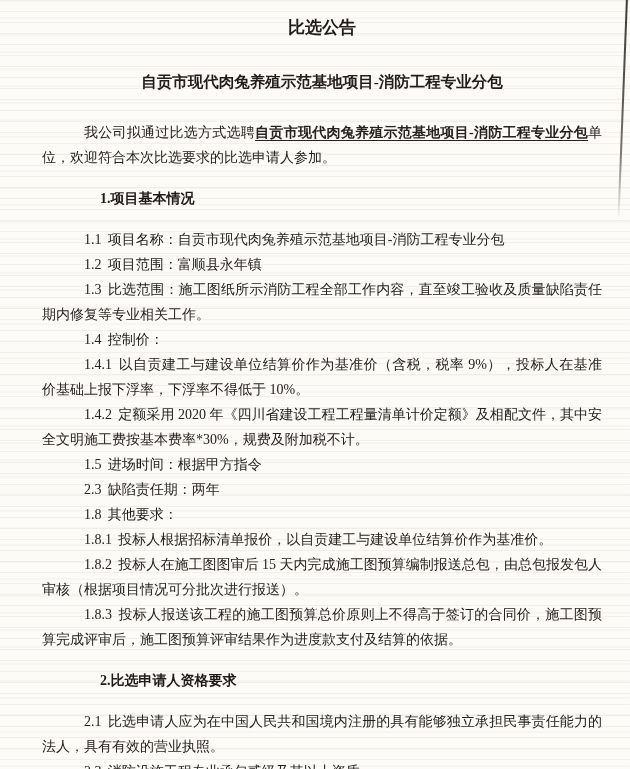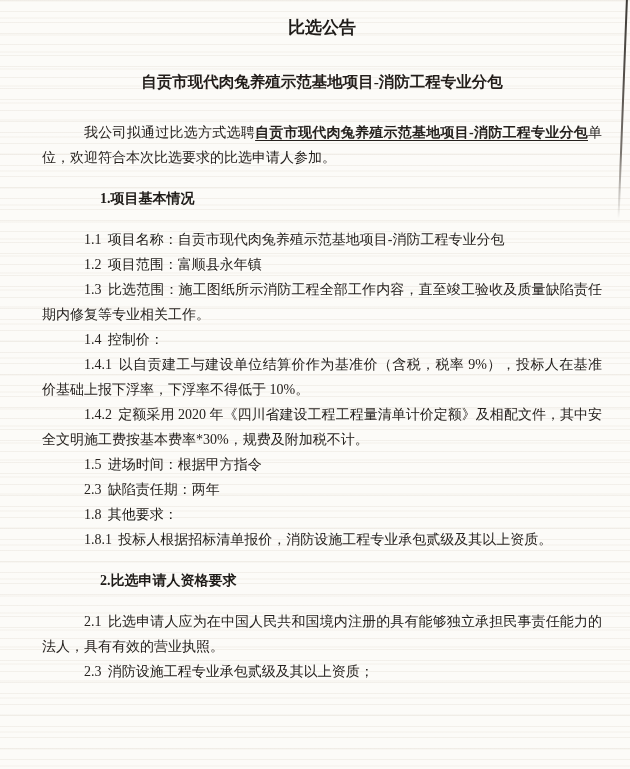--- a/index.html
+++ b/index.html
@@ -106,23 +106,25 @@
 
   <p class="body-line"><span class="num">1.4.2</span><span>定额采用 2020 年《四川省建设工程工程量清单计价定额》及相配文件，其中安全文明施工费按基本费率*30%，规费及附加税不计。</span></p>
 
   <p class="body-line"><span class="num">1.5</span><span class="label">进场时间：</span><span>根据甲方指令</span></p>
 
 
   <p class="body-line"><span class="num">2.3</span><span class="label">缺陷责任期：</span><span>两年</span></p>
 
   <p class="body-line"><span class="num">1.8</span><span class="label">其他要求：</span><span></span></p>
 
-  <p class="body-line"><span class="num">1.8.1</span><span>投标人根据招标清单报价，消防设施工程专业承包贰级及其以上资质。</span></p>
+  <p class="body-line"><span class="num">1.8.1</span><span>投标人根据招标清单报价，以自贡建工与建设单位结算价作为基准价。</span></p>
 
+  <p class="body-line"><span class="num">1.8.2</span><span>投标人在施工图图审后 15 天内完成施工图预算编制报送总包，由总包报发包人审核（根据项目情况可分批次进行报送）。</span></p>
 
+  <p class="body-line"><span class="num">1.8.3</span><span>投标人报送该工程的施工图预算总价原则上不得高于签订的合同价，施工图预算完成评审后，施工图预算评审结果作为进度款支付及结算的依据。</span></p>
 
   <p class="sec-heading">2.比选申请人资格要求</p>
 
   <p class="body-line"><span class="num">2.1</span><span>比选申请人应为在中国人民共和国境内注册的具有能够独立承担民事责任能力的法人，具有有效的营业执照。</span></p>
 
 
   <p class="body-line"><span class="num">2.3</span><span>消防设施工程专业承包贰级及其以上资质；</span></p>
 
   <div class="scan-edge"></div>
 </div>

